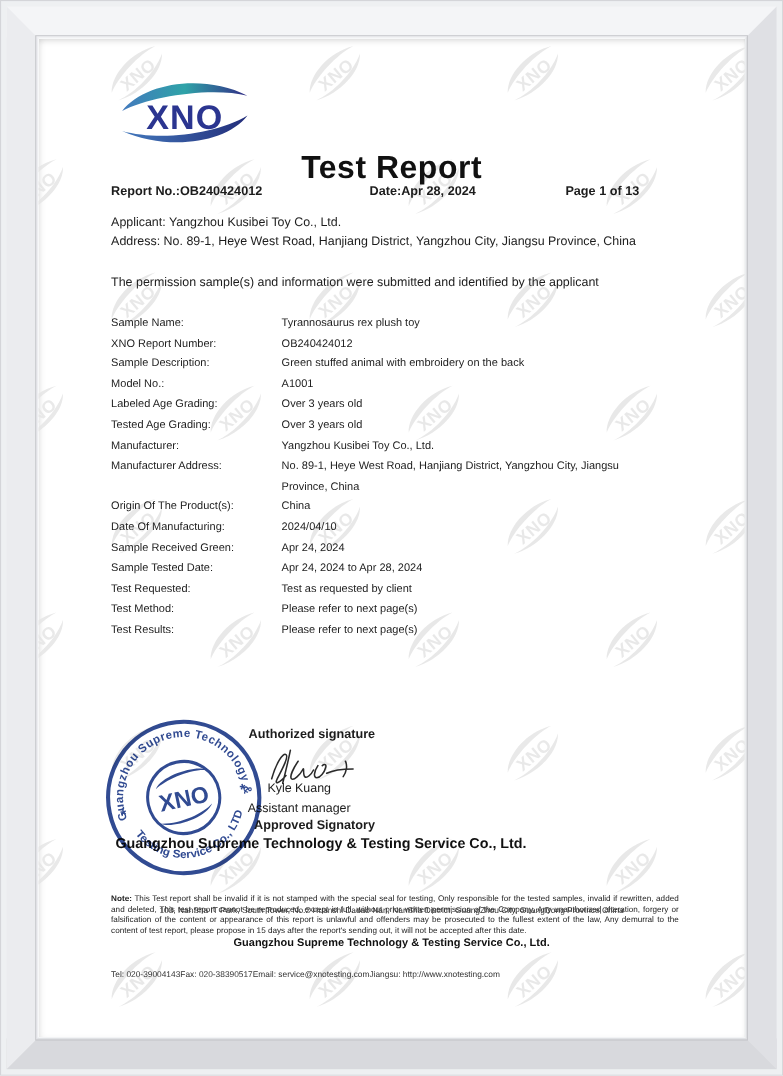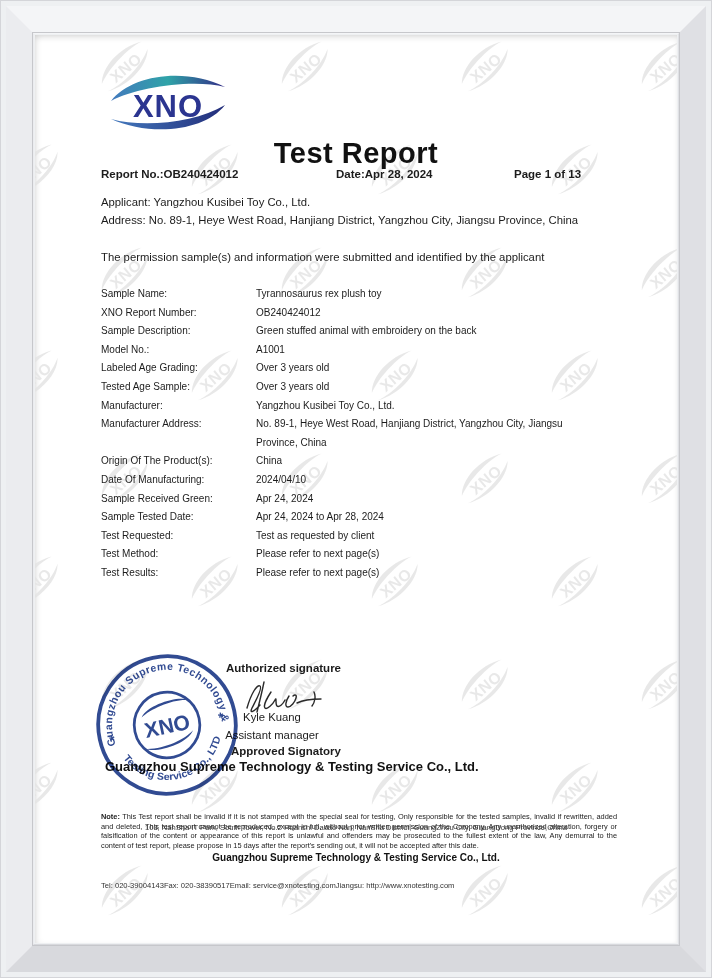--- a/index.html
+++ b/index.html
@@ -298,21 +298,21 @@
             <span class="info-label">Model No.:</span>
             <span class="info-value">A1001</span>
           </div>
 
           <div class="info-row">
             <span class="info-label">Labeled Age Grading:</span>
             <span class="info-value">Over 3 years old</span>
           </div>
 
           <div class="info-row">
-            <span class="info-label">Tested Age Sample:</span>
+            <span class="info-label">Tested Age Grading:</span>
             <span class="info-value">Over 3 years old</span>
           </div>
 
           <div class="info-row">
             <span class="info-label">Manufacturer:</span>
             <span class="info-value">Yangzhou Kusibei Toy Co., Ltd.</span>
           </div>
 
           <div class="info-row">
             <span class="info-label">Manufacturer Address:</span>

